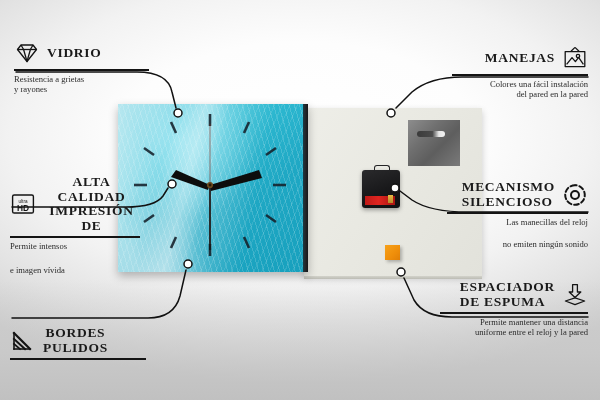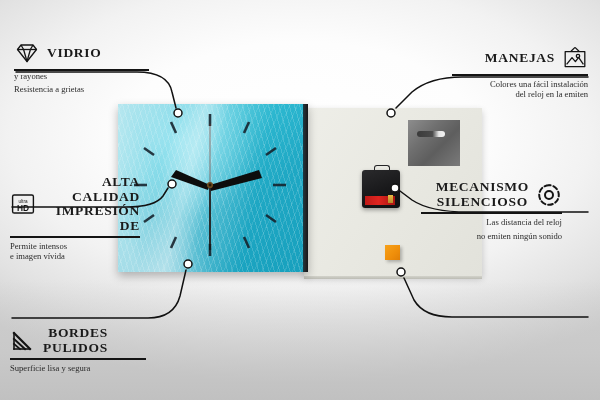--- a/index.html
+++ b/index.html
@@ -17,22 +17,22 @@
   #wires{position:absolute;left:0;top:0;width:600px;height:400px;}
 
   
   .feat{position:absolute;}
   .feat .row{display:flex;align-items:center;gap:7px;}
   .feat.left .row{justify-content:flex-start;}
   .feat.right .row{justify-content:flex-end;}
   .ttl{font-family:"Liberation Serif",serif;font-weight:700;
        font-size:13.5px;line-height:14.5px;letter-spacing:.7px;color:#1a1a1a;
        text-transform:uppercase;}
-  .feat.left .ttl{text-align:right;}
-  .feat.right .ttl{text-align:center;font-family:Liberation Serif, serif;}
+  .feat.left .ttl{text-align:center;}
+  .feat.right .ttl{text-align:left;font-family:Liberation Serif, serif;}
   .rule{height:1.6px;background:#141414;margin-top:3px;}
   .desc{font-family:"Liberation Serif",serif;font-size:8.6px;line-height:10.6px;
         color:#2b2b2b;margin-top:3px;}
   .feat.right .desc{text-align:right;}
   .ico{flex:0 0 auto;width:26px;height:26px;display:block;}
 
   
   #product{position:absolute;left:118px;top:104px;width:364px;height:176px;}
 
   #backpanel{position:absolute;left:186px;top:4px;width:178px;height:168px;
@@ -157,92 +157,108 @@
           <path d="M3.5,9.5 L7,5 L19,5 L22.5,9.5 L13,21.5 Z"></path>
           <path d="M3.5,9.5 L22.5,9.5"></path>
           <path d="M7,5 L9.6,9.5 L13,21.5 L16.4,9.5 L19,5"></path>
         </g>
       </svg>
       <div>
         <div class="ttl">VIDRIO</div>
       </div>
     </div>
     <div class="rule" style="width:135px;"></div>
+    <div class="desc">Resistencia a grietas</div>
     <div class="desc" style="margin-top:0">y rayones</div>
-    <div class="desc">Resistencia a grietas</div>
   </div>
 
   <div class="feat left" style="left:10px;top:175px;width:130px;">
     <div class="row">
       <svg class="ico" viewBox="0 0 26 26">
         <rect x="2.6" y="4" width="20.8" height="18" rx="1.6" fill="none" stroke="#141414" stroke-width="1.4"></rect>
         <text x="13" y="12" font-family="Liberation Sans, sans-serif" font-size="4.6" text-anchor="middle" fill="#141414">ultra</text>
         <text x="13" y="19.6" font-family="Liberation Sans, sans-serif" font-size="8.4" font-weight="bold" text-anchor="middle" fill="#141414">HD</text>
       </svg>
       <div>
         <div class="ttl">ALTA CALIDAD</div>
         <div class="ttl">IMPRESIÓN DE</div>
       </div>
     </div>
     <div class="rule" style="width:130px;"></div>
     <div class="desc">Permite intensos</div>
-    <div class="desc" style="margin-top:0">e imagen vívida</div>
+    <div class="desc" style="margin-top:14px">e imagen vívida</div>
   </div>
 
   <div class="feat left" style="left:10px;top:286px;width:136px;margin-top:40px;">
     <div class="row">
       <svg class="ico" viewBox="0 0 26 26">
         <g stroke="#141414" stroke-linecap="square">
           <path d="M4,5 L20,21" stroke-width="2.2"></path>
           <path d="M4,11 L15,21" stroke-width="2"></path>
           <path d="M4,16 L10,21" stroke-width="1.8"></path>
           <path d="M4,21 L20,21" stroke-width="1.6"></path>
           <path d="M4,5 L4,21" stroke-width="1.6"></path>
         </g>
       </svg>
       <div>
         <div class="ttl">BORDES</div>
         <div class="ttl">PULIDOS</div>
       </div>
     </div>
     <div class="rule" style="width:136px;"></div>
-    <div class="desc">Superficie lisa y segura</div>
   </div>
 
   <div class="feat right" style="left:452px;top:45px;width:136px;">
     <div class="row">
       <div>
         <div class="ttl">MANEJAS</div>
       </div>
       <svg class="ico" viewBox="0 0 26 26">
         <g fill="none" stroke="#141414" stroke-width="1.3" stroke-linejoin="round">
           <path d="M13,2.4 L9,6.2 M13,2.4 L17,6.2"></path>
           <rect x="3.2" y="6.6" width="19.6" height="15"></rect>
           <path d="M4.6,19.4 L10,12.6 L13.4,16.6 L16.6,12.4 L21.4,19.4"></path>
           <circle cx="16" cy="11" r="1.7"></circle>
         </g>
       </svg>
     </div>
     <div class="rule" style="width:136px;"></div>
     <div class="desc">Colores una fácil instalación</div>
-    <div class="desc" style="margin-top:0">del reloj en la emiten</div>
-  </div>
-
-  <div class="feat right" style="left:421px;top:180px;width:141px;">
+    <div class="desc" style="margin-top:0">del pared en la pared</div>
+  </div>
+
+  <div class="feat right" style="left:447px;top:180px;width:141px;">
     <div class="row">
       <div>
         <div class="ttl">MECANISMO</div>
         <div class="ttl">SILENCIOSO</div>
       </div>
       <svg class="ico" viewBox="0 0 26 26">
         <g fill="none" stroke="#141414" stroke-width="2" stroke-linecap="round">
           <path d="M13,3.2 a9.8,9.8 0 1,0 0.01,0" stroke-dasharray="4.6 2.8"></path>
           <circle cx="13" cy="13" r="4"></circle>
         </g>
       </svg>
     </div>
     <div class="rule" style="width:141px;"></div>
-    <div class="desc">Las distancia del reloj</div>
-    <div class="desc" style="margin-top:4px">no emiten ningún sonido</div>
-  </div>
-
+    <div class="desc">Las manecillas del reloj</div>
+    <div class="desc" style="margin-top:12px">no emiten ningún sonido</div>
+  </div>
+
+  <div class="feat right" style="left:440px;top:280px;width:148px;">
+    <div class="row">
+      <div>
+        <div class="ttl">ESPACIADOR</div>
+        <div class="ttl">DE ESPUMA</div>
+      </div>
+      <svg class="ico" viewBox="0 0 26 26">
+        <g fill="none" stroke="#141414" stroke-width="1.3" stroke-linejoin="round">
+          <path d="M10.6,2.6 L15.4,2.6 L15.4,10 L18.8,10 L13,15.4 L7.2,10 L10.6,10 Z"></path>
+          <path d="M13,15.8 L22.6,19 L13,22.6 L3.4,19 Z"></path>
+        </g>
+      </svg>
+    </div>
+    <div class="rule" style="width:148px;"></div>
+    <div class="desc">Permite mantener una distancia</div>
+    <div class="desc" style="margin-top:0">uniforme entre el reloj y la pared</div>
+  </div>
 
 </div>
 
 </body></html>

